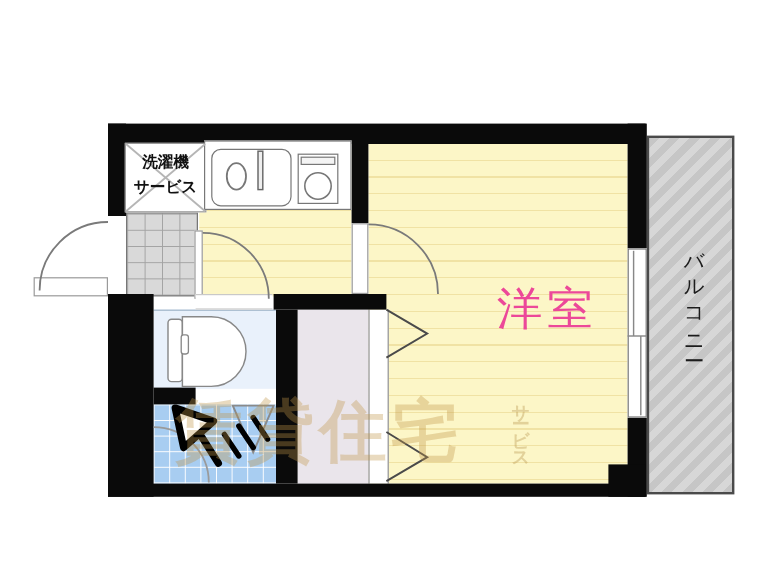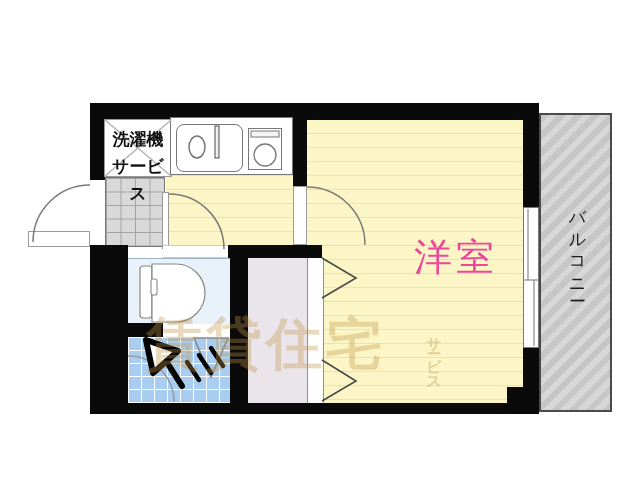--- a/index.html
+++ b/index.html
@@ -23,27 +23,27 @@
   .cl-track{position:absolute;background:#ffffff;border-left:1px solid #8f8f8f;border-right:1px solid #8f8f8f;}
   .balcony{position:absolute;border:2px solid #4a4a4a;
     background:repeating-linear-gradient(135deg,#c6c6c6 0px,#c6c6c6 6px,#d7d7d7 6px,#d7d7d7 12px);}
   
   .white-box{position:absolute;background:#ffffff;border:1px solid #8a8a8a;box-sizing:border-box;}
   .sink{border-radius:8px;}
   .leaf{position:absolute;background:#ffffff;border:1px solid #9a9a9a;box-sizing:border-box;}
   .opening{position:absolute;background:#ffffff;border-top:1px solid #c9c9c9;border-bottom:1px solid #c9c9c9;box-sizing:border-box;}
   
   .lbl{position:absolute;color:#1a1a1a;}
-  .lbl-laundry{width:68px;left:104px;top:126px;text-align:center;font-size:17px;font-weight:bold;line-height:1.6;color:#111;}
+  .lbl-laundry{width:68px;left:104px;top:126px;text-align:center;font-size:13px;font-weight:bold;line-height:1.6;color:#111;}
   .lbl-room{left:352px;top:232px;width:146px;text-align:right;font-size:38px;letter-spacing:4px;color:#ec4899;}
   .lbl-cl{left:248px;top:310px;width:60px;text-align:center;font-size:27px;color:#2a2a2a;letter-spacing:1px;}
   .lbl-balcony{left:560px;top:198px;width:30px;font-size:17px;color:#1c1c1c;
     writing-mode:vertical-rl;text-orientation:mixed;letter-spacing:4px;}
   
-  .wm-main{position:absolute;left:146px;top:307px;font-size:56px;font-weight:bold;letter-spacing:4px;
+  .wm-main{position:absolute;left:146px;top:322px;font-size:56px;font-weight:bold;letter-spacing:4px;
     color:rgba(193,150,72,0.35);white-space:nowrap;z-index:60;}
   .wm-sub{position:absolute;left:424px;top:326px;font-size:15px;font-weight:bold;
     writing-mode:vertical-rl;text-orientation:mixed;letter-spacing:2px;
     color:rgba(185,150,80,0.38);z-index:60;}
   svg.overlay{position:absolute;left:0;top:0;z-index:40;pointer-events:none;}
   .z10{z-index:10}.z20{z-index:20}.z30{z-index:30}.z50{z-index:50}
 </style>
 </head>
 <body>
 

